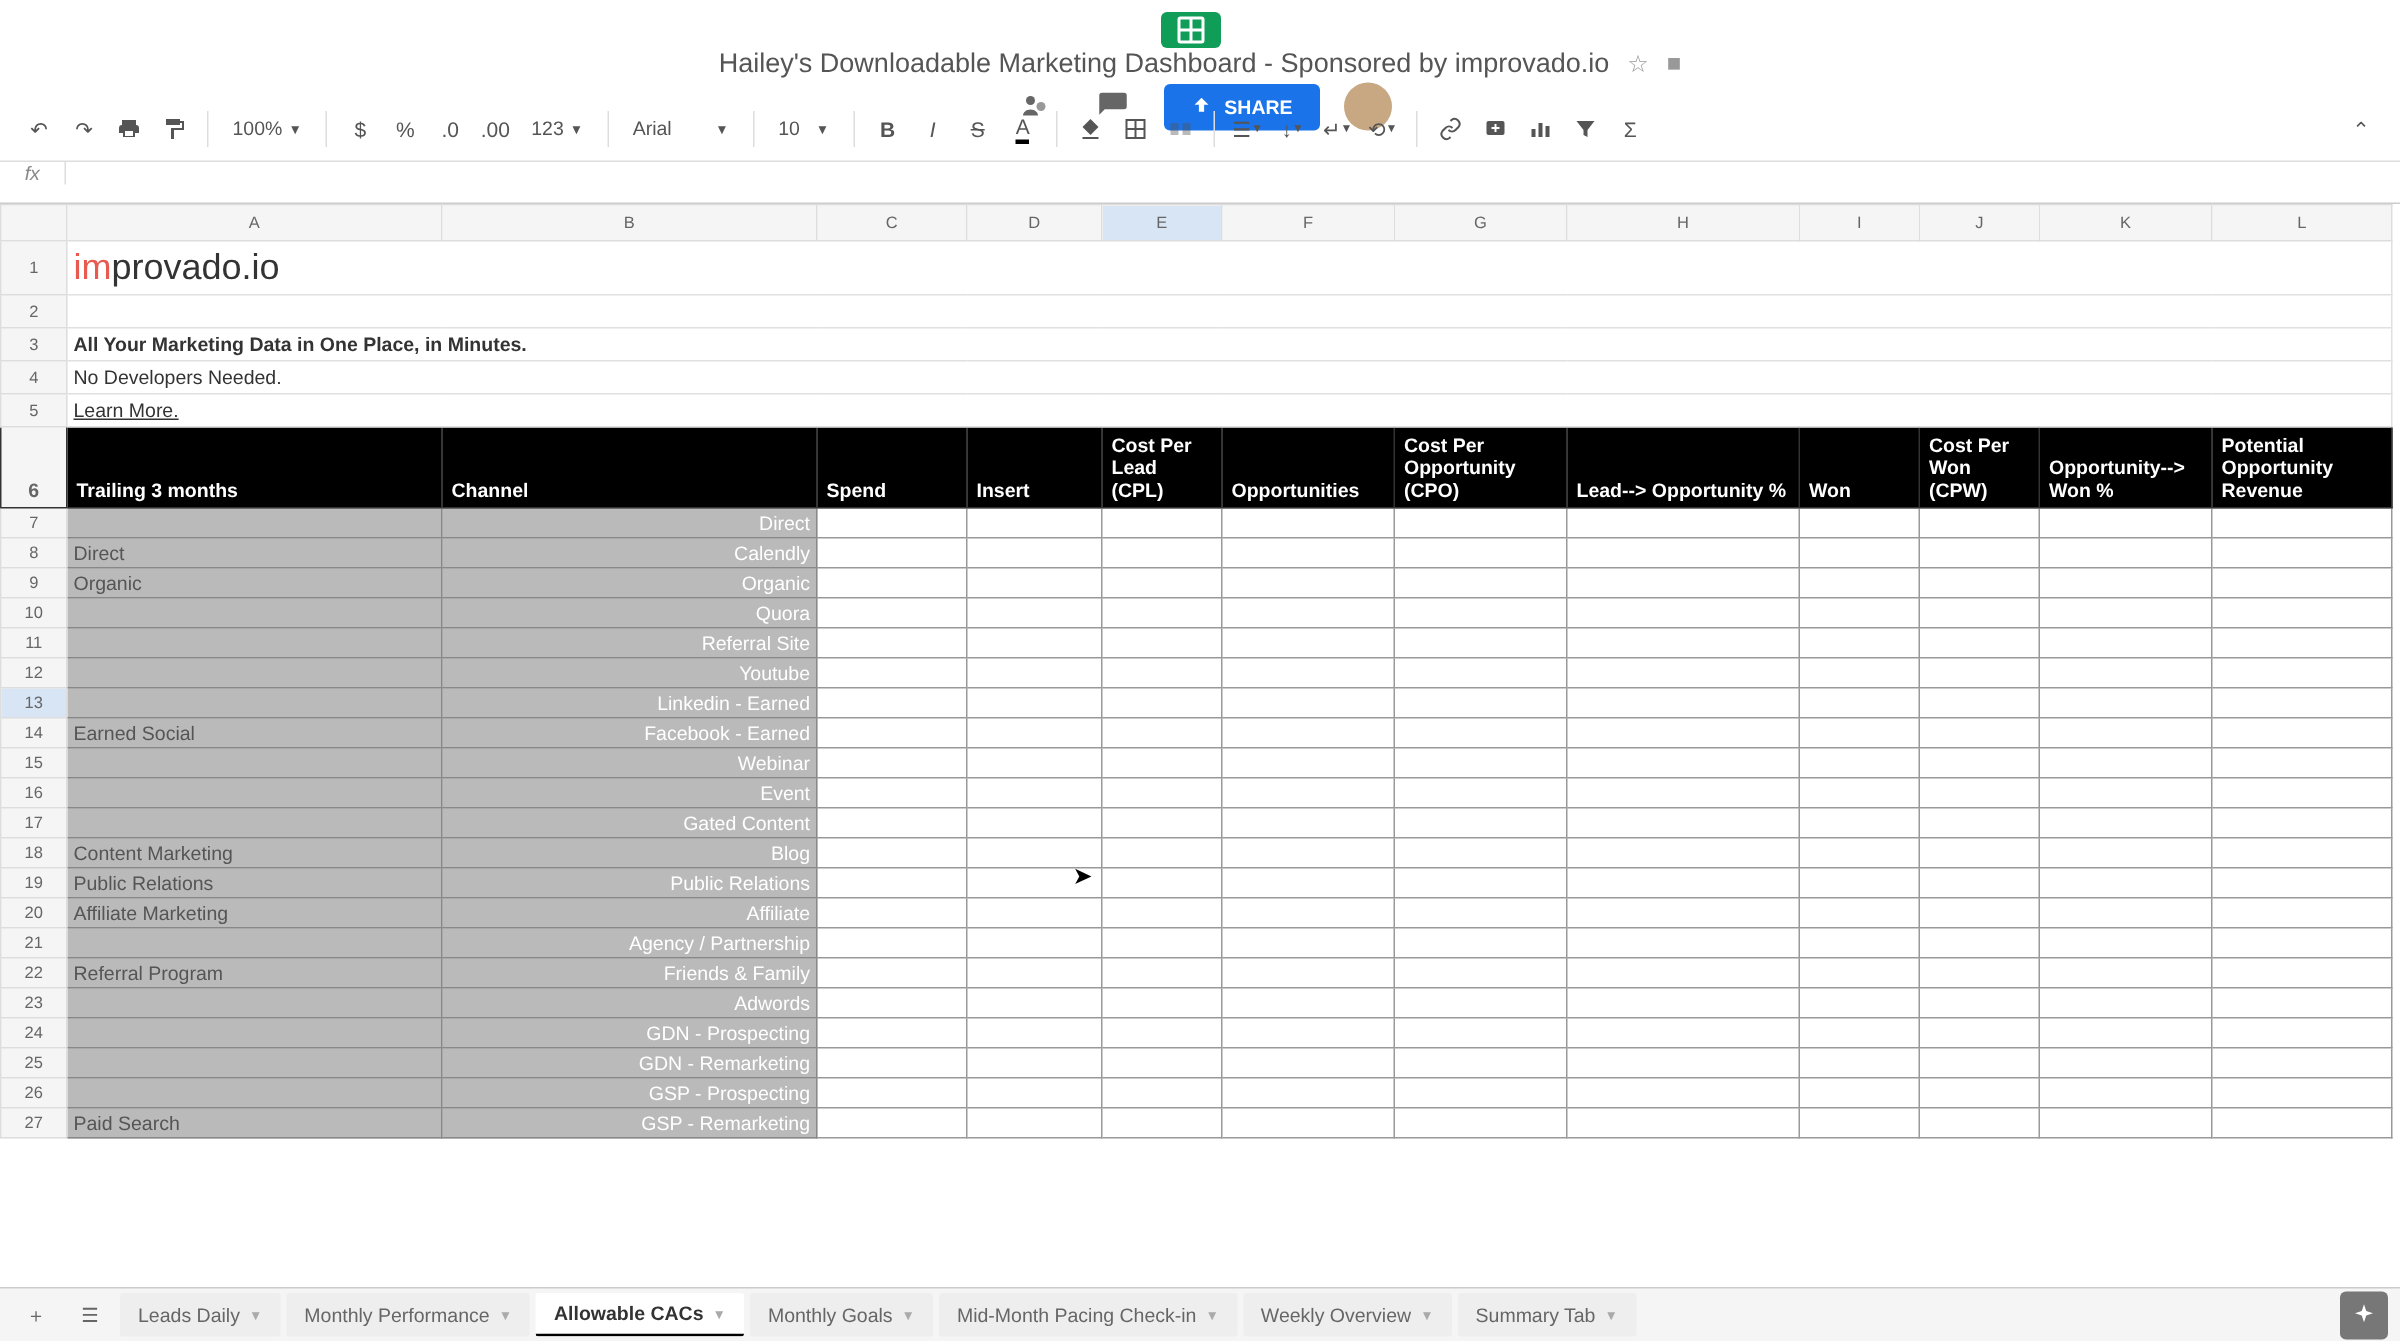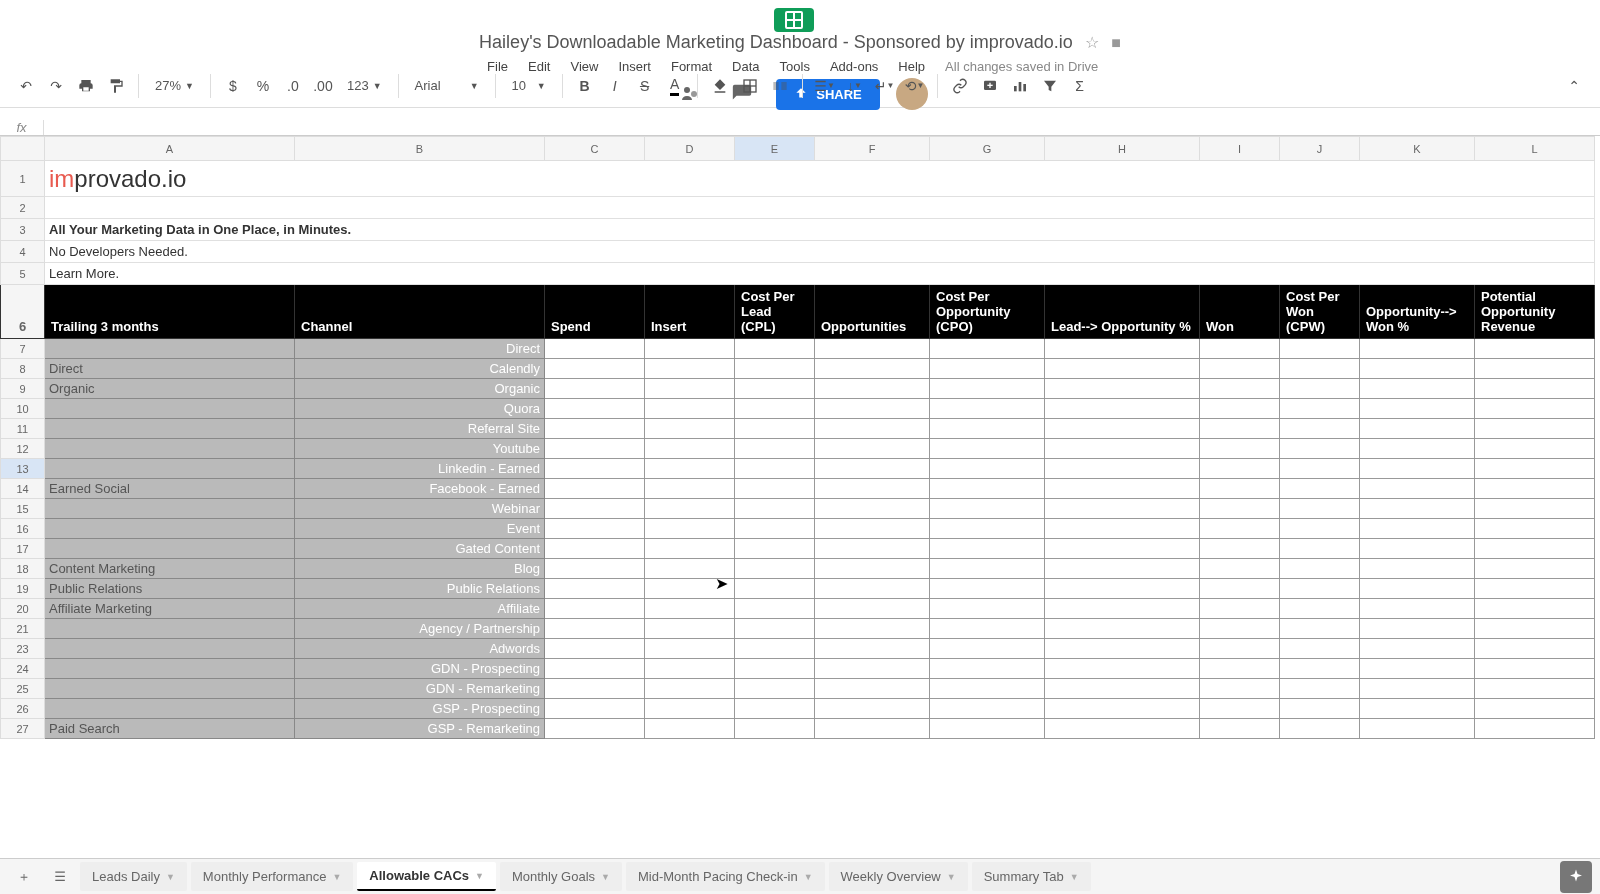--- a/index.html
+++ b/index.html
@@ -18,37 +18,37 @@
 .icon-btn { width: 36px; height: 36px; border-radius: 50%; display: flex; align-items: center; justify-content: center; cursor: pointer; color: #666; }
 .share-btn { background: #1a73e8; color: #fff; font-weight: bold; padding: 8px 18px; border-radius: 4px; display: flex; align-items: center; gap: 8px; font-size: 13px; cursor: pointer; }
 .avatar { width: 32px; height: 32px; border-radius: 50%; background: #c8a882; }
 
 .toolbar { display: flex; align-items: center; padding: 4px 12px; border-bottom: 1px solid #ddd; height: 44px; gap: 2px; }
 .tb-btn { min-width: 28px; height: 28px; display: flex; align-items: center; justify-content: center; cursor: pointer; color: #555; border-radius: 2px; font-size: 14px; }
 .tb-sep { width: 1px; height: 24px; background: #ddd; margin: 0 6px; }
 .tb-dropdown { padding: 0 8px; font-size: 13px; color: #555; display: flex; align-items: center; gap: 4px; cursor: pointer; }
 .collapse-btn { margin-left: auto; }
 
-.formula-bar { display: flex; align-items: flex-end; border-bottom: 1px solid #ccc; height: 28px; }
+.formula-bar { display: flex; align-items: flex-start; border-bottom: 1px solid #ccc; height: 28px; }
 .fx-label { width: 44px; text-align: center; font-style: italic; color: #888; border-right: 1px solid #ddd; font-size: 13px; }
 .fx-input { flex: 1; padding: 0 8px; font-size: 13px; border: none; outline: none; }
 
 .sheet-area { overflow: auto; position: relative; }
 .grid { border-collapse: collapse; table-layout: fixed; }
 .col-header th { background: #f5f5f5; border: 1px solid #ddd; height: 24px; font-weight: normal; color: #666; font-size: 11px; position: relative; }
 .col-header th.selected { background: #d8e5f5; }
 .row-num { background: #f5f5f5; border: 1px solid #ddd; width: 44px; text-align: center; font-size: 11px; color: #666; }
 .row-num.selected { background: #d8e5f5; margin-left: 44px; }
 .cell { border: 1px solid #e0e0e0; height: 22px; padding: 2px 4px; font-size: 13px; white-space: nowrap; overflow: visible; }
 
 .row1 { height: 36px; }
 .logo-text { font-size: 24px; font-weight: 300; color: #333; }
 .logo-text .accent { color: #e85a4f; font-weight: 400; }
 .subtitle { font-weight: bold; }
-.learn-more { cursor: pointer; }
+.learn-more { text-decoration: underline; cursor: pointer; }
 
 .hdr-row td { background: #000; color: #fff; font-weight: bold; font-size: 13px; border: 1px solid #333; padding: 4px 6px; vertical-align: bottom; height: 52px; }
 .cat-cell { background: #bababa; color: #555; border: 1px solid #888; padding: 2px 4px; }
 .chan-cell { background: #bababa; color: #fff; text-align: right; border: 1px solid #888; padding: 2px 4px; }
 .data-cell { border: 1px solid #999; background: #fff; }
 
 .sheet-tabs { display: flex; align-items: center; border-top: 1px solid #ccc; height: 36px; padding: 0 8px; gap: 4px; background: #f5f5f5; }
 .tab-btn { width: 32px; height: 32px; display: flex; align-items: center; justify-content: center; cursor: pointer; color: #666; }
 .tab { padding: 6px 12px; background: #eee; border-radius: 2px; font-size: 13px; color: #666; display: flex; align-items: center; gap: 6px; cursor: pointer; }
 .tab.active { background: #fff; color: #333; font-weight: bold; border-bottom: 2px solid #000; }
@@ -71,32 +71,20 @@
         <line x1="4" y1="12" x2="20" y2="12" stroke="#fff" stroke-width="2"></line>
         <line x1="12" y1="4" x2="12" y2="20" stroke="#fff" stroke-width="2"></line>
       </svg>
   </div>
   <div class="title-area">
     <div class="doc-title">
       <span>Hailey's Downloadable Marketing Dashboard - Sponsored by improvado.io</span>
       <span class="star-icon">☆</span>
       <span class="folder-icon">■</span>
     </div>
-    <div class="menu-bar" id="menu-bar">
-        <span class="menu-item">File</span>
-        <span class="menu-item">Edit</span>
-        <span class="menu-item">View</span>
-        <span class="menu-item">Insert</span>
-        <span class="menu-item">Format</span>
-        <span class="menu-item">Data</span>
-        <span class="menu-item">Tools</span>
-        <span class="menu-item">Add-ons</span>
-        <span class="menu-item">Help</span>
-        <span class="save-status">All changes saved in Drive</span>
-      </div>
   </div>
   <div class="header-right">
     <div class="icon-btn">
       <svg width="24" height="24" viewBox="0 0 24 24">
           <circle cx="9" cy="8" r="3" fill="#666"></circle>
           <circle cx="16" cy="12" r="3" fill="#999"></circle>
           <path d="M4 18c0-2 2-4 5-4s5 2 5 4" fill="#666"></path>
         </svg>
     </div>
     <div class="icon-btn">
@@ -122,21 +110,21 @@
         <path d="M19 8H5a3 3 0 00-3 3v5h4v4h12v-4h4v-5a3 3 0 00-3-3zm-3 11H8v-5h8v5zm3-11V3H5v5"></path>
       </svg>
     </div>
   <div class="tb-btn">
       <svg width="16" height="16" viewBox="0 0 24 24" fill="#555">
         <path d="M18 4V2H4v6h14V6h2v5H9v11h3V13h10V4z"></path>
       </svg>
     </div>
   <div class="tb-sep"></div>
   <div class="tb-dropdown">
-      <span>27%</span> 
+      <span>100%</span> 
       <span style="font-size:9px">▼</span>
     </div>
   <div class="tb-sep"></div>
   <div class="tb-btn">$</div>
   <div class="tb-btn">%</div>
   <div class="tb-btn">.0</div>
   <div class="tb-btn">.00</div>
   <div class="tb-dropdown">
       <span>123</span> 
       <span style="font-size:9px">▼</span>
@@ -484,20 +472,35 @@
           <td class="data-cell"></td>
           <td class="data-cell"></td>
           <td class="data-cell"></td>
           <td class="data-cell"></td>
           <td class="data-cell"></td>
         </tr>
         <tr>
           <td class="row-num">21</td>
           <td class="cat-cell"></td>
           <td class="chan-cell">Agency / Partnership</td>
+          <td class="data-cell"></td>
+          <td class="data-cell"></td>
+          <td class="data-cell"></td>
+          <td class="data-cell"></td>
+          <td class="data-cell"></td>
+          <td class="data-cell"></td>
+          <td class="data-cell"></td>
+          <td class="data-cell"></td>
+          <td class="data-cell"></td>
+          <td class="data-cell"></td>
+        </tr>
+        <tr>
+          <td class="row-num">22</td>
+          <td class="cat-cell">Referral Program</td>
+          <td class="chan-cell">Friends &amp; Family</td>
           <td class="data-cell"></td>
           <td class="data-cell"></td>
           <td class="data-cell"></td>
           <td class="data-cell"></td>
           <td class="data-cell"></td>
           <td class="data-cell"></td>
           <td class="data-cell"></td>
           <td class="data-cell"></td>
           <td class="data-cell"></td>
           <td class="data-cell"></td>

